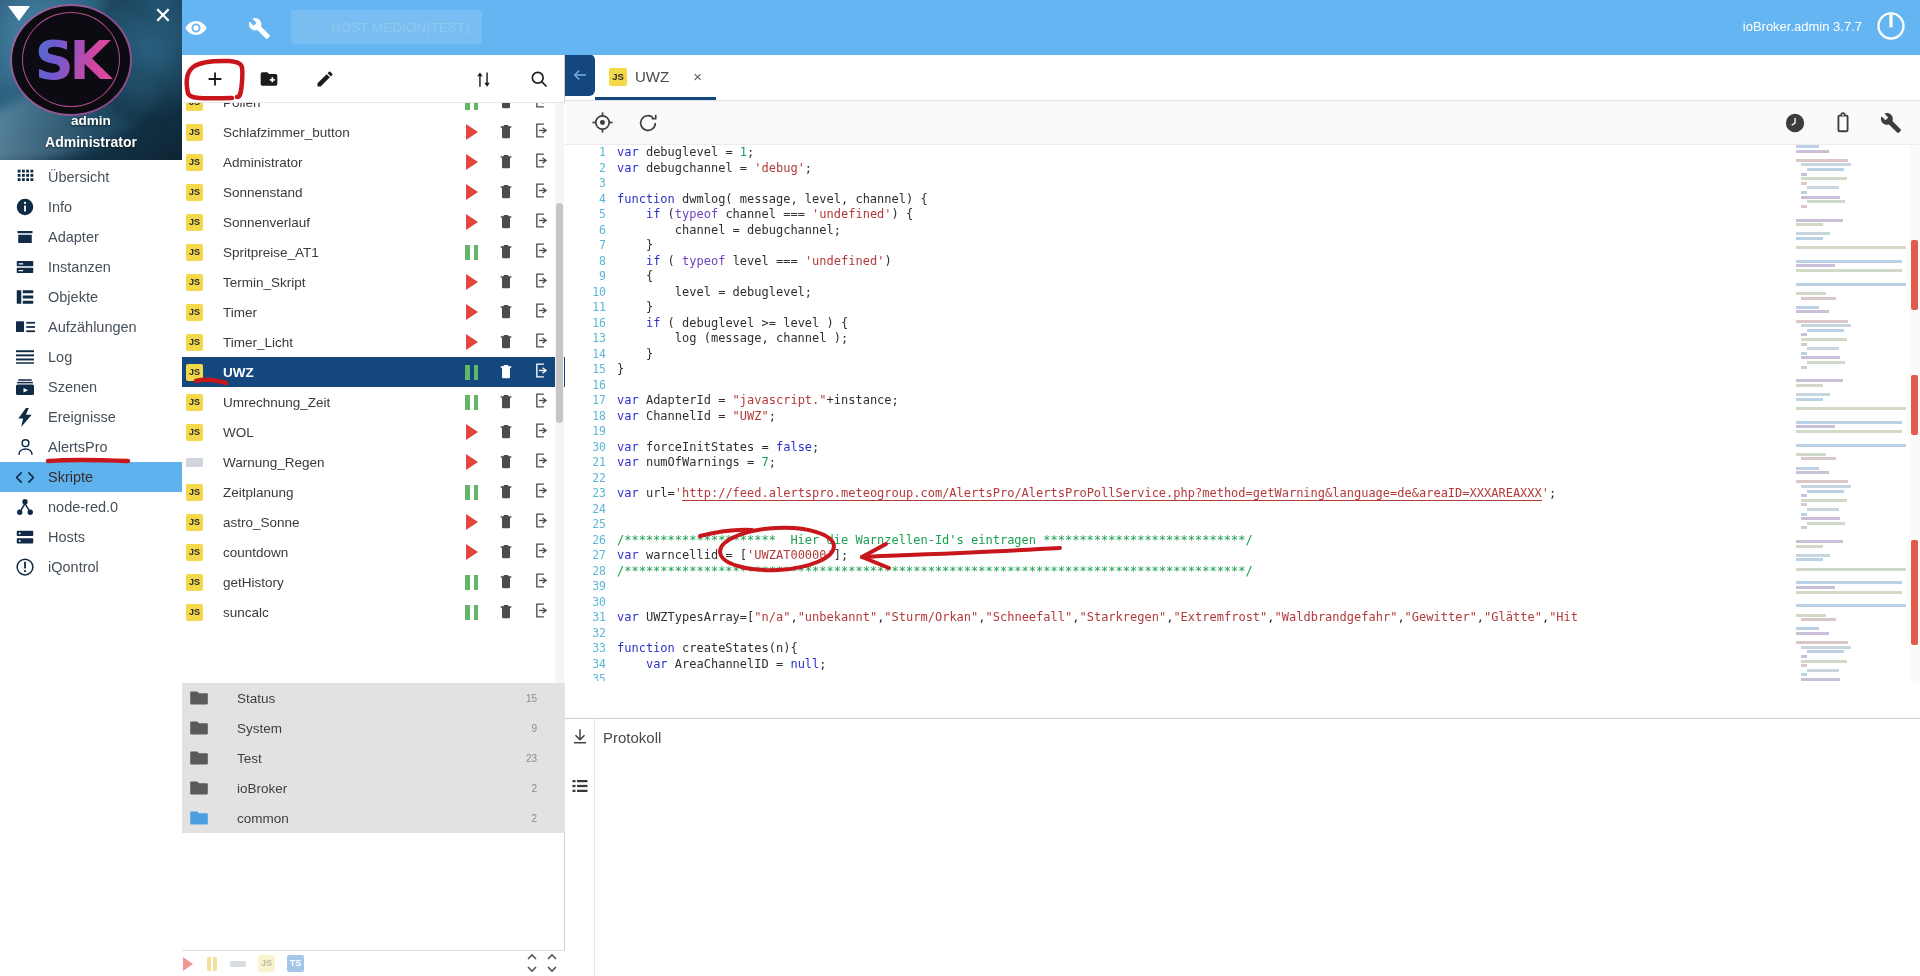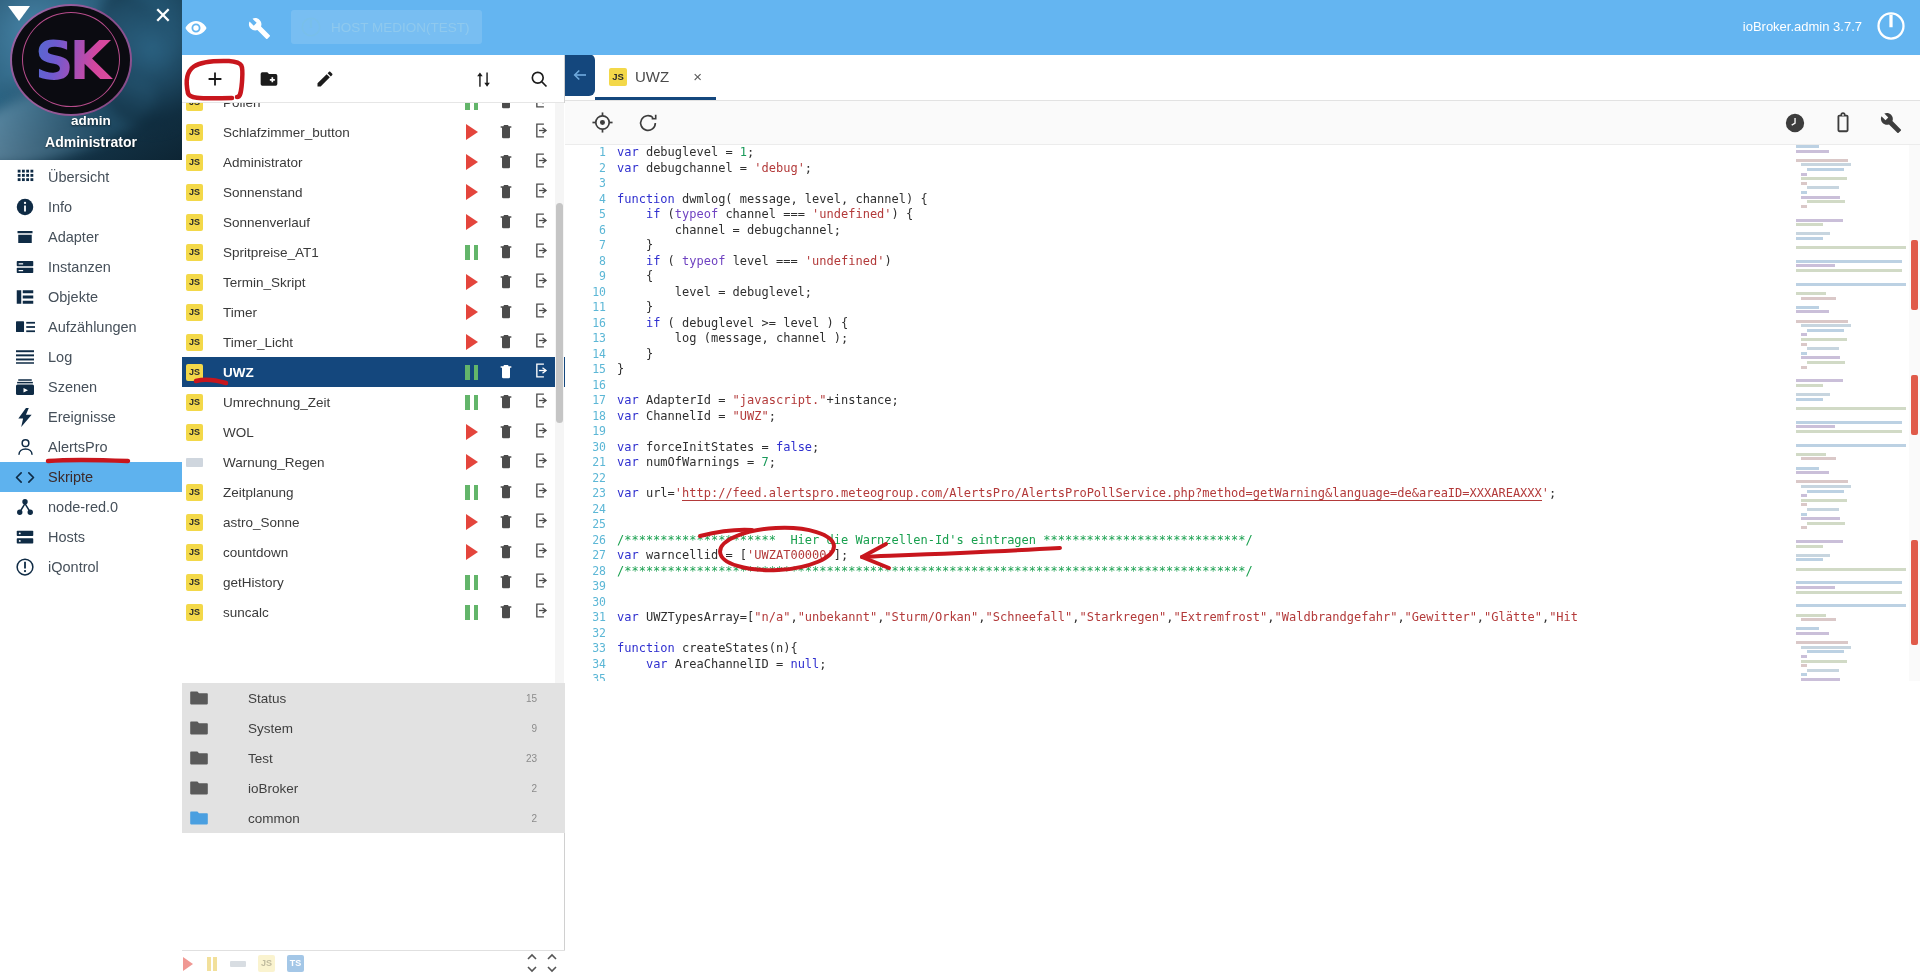--- a/index.html
+++ b/index.html
@@ -108,21 +108,21 @@
   .ic-trash{color:#4c4c4c;}
   .srow.sel .ic-trash{color:#fff;}
   .ic-export{color:#4c4c4c;}
   .srow.sel .ic-export{color:#fff;}
 
   .folderlist{position:absolute;top:628px;left:0;width:415px;background:#e2e2e2;}
   .frow{display:flex;align-items:center;height:30px;padding-left:12px;cursor:pointer;color:#3f3f3f;font-size:13.5px;}
   .farrow{width:18px;color:#6c6c6c;font-size:13px;text-align:center;}
   .ficon{width:26px;display:flex;align-items:center;justify-content:center;margin-left:6px;color:#5a5a5a;}
   .ficon.blue{color:#4a9fe0;}
-  .fname{margin-left:36px;flex:1;}
+  .fname{margin-left:25px;flex:1;}
   .fcount{font-size:10px;color:#8b8b8b;padding-right:28px;}
 
   .listfooter{position:absolute;bottom:0;left:0;width:415px;height:26px;background:#fff;border-top:1px solid #e0e0e0;display:flex;align-items:center;padding-left:8px;gap:12px;}
   .lf-ic{display:flex;align-items:center;opacity:.55;}
   .lf-right{position:absolute;right:6px;top:2px;display:flex;gap:6px;color:#555;}
 
   .vscroll{position:absolute;right:0;top:48px;width:9px;height:580px;background:#f5f5f5;}
   .vscroll i{position:absolute;left:1px;top:100px;width:7px;height:220px;background:#c5c5c5;border-radius:4px;display:block;}
 
   
@@ -1020,20 +1020,42 @@
           <div class="mm-line" style="width: 0%; margin-left: 0%; background: transparent;"></div>
         </div>
       <div class="mmscroll" id="mmscroll">
           <i style="top: 95px; height: 70px;"></i>
           <i style="top: 230px; height: 60px;"></i>
           <i style="top: 395px; height: 105px;"></i>
         </div>
     </div>
   </div>
 
+  <div class="logpanel">
+    <div class="logside">
+      <div class="logside-ic">
+        <svg width="18" height="18" viewBox="0 0 24 24" fill="none" stroke="currentColor" stroke-width="1.9">
+            <line x1="12" y1="3" x2="12" y2="16"></line>
+            <polyline points="6,11 12,17 18,11"></polyline>
+            <line x1="4" y1="21" x2="20" y2="21"></line>
+          </svg>
+      </div>
+      <div class="logside-ic" style="margin-top:16px">
+        <svg width="18" height="18" viewBox="0 0 24 24" fill="currentColor">
+            <rect x="2" y="4" width="4" height="3"></rect>
+            <rect x="8" y="4" width="14" height="3"></rect>
+            <rect x="2" y="10.5" width="4" height="3"></rect>
+            <rect x="8" y="10.5" width="14" height="3"></rect>
+            <rect x="2" y="17" width="4" height="3"></rect>
+            <rect x="8" y="17" width="14" height="3"></rect>
+          </svg>
+      </div>
+    </div>
+    <div class="logtitle">Protokoll</div>
+  </div>
 
   <svg class="anno" style="left:0;top:0" width="1920" height="976">
 
     <path d="M188,93 C182,66 196,60 229,61 C244,62 243,66 242,82 C241,94 240,97 237,97" fill="none" stroke="#c8161d" stroke-width="4.5" stroke-linecap="round"></path>
     <path d="M188,93 C189,98 196,99 232,98" fill="none" stroke="#c8161d" stroke-width="4.5" stroke-linecap="round"></path>
 
     <path d="M48,461 C72,459 104,460 128,461" fill="none" stroke="#c8161d" stroke-width="4.5" stroke-linecap="round"></path>
 
     <path d="M196,381 C206,378 216,380 226,383" fill="none" stroke="#c8161d" stroke-width="4.5" stroke-linecap="round"></path>
 

